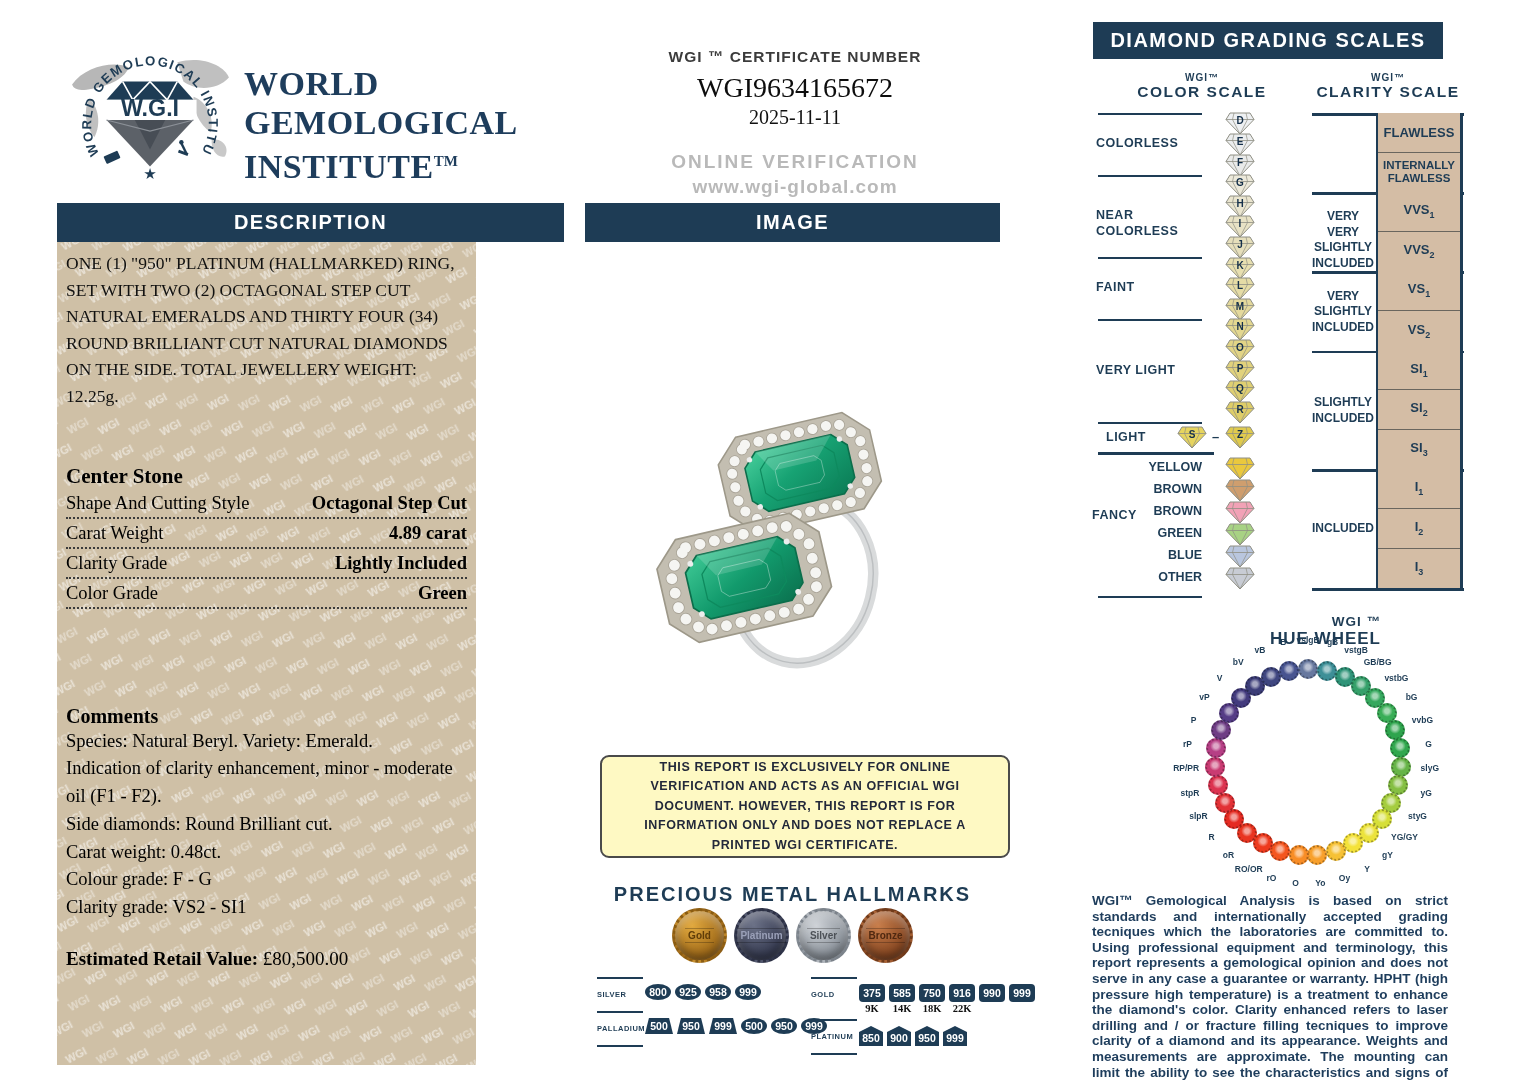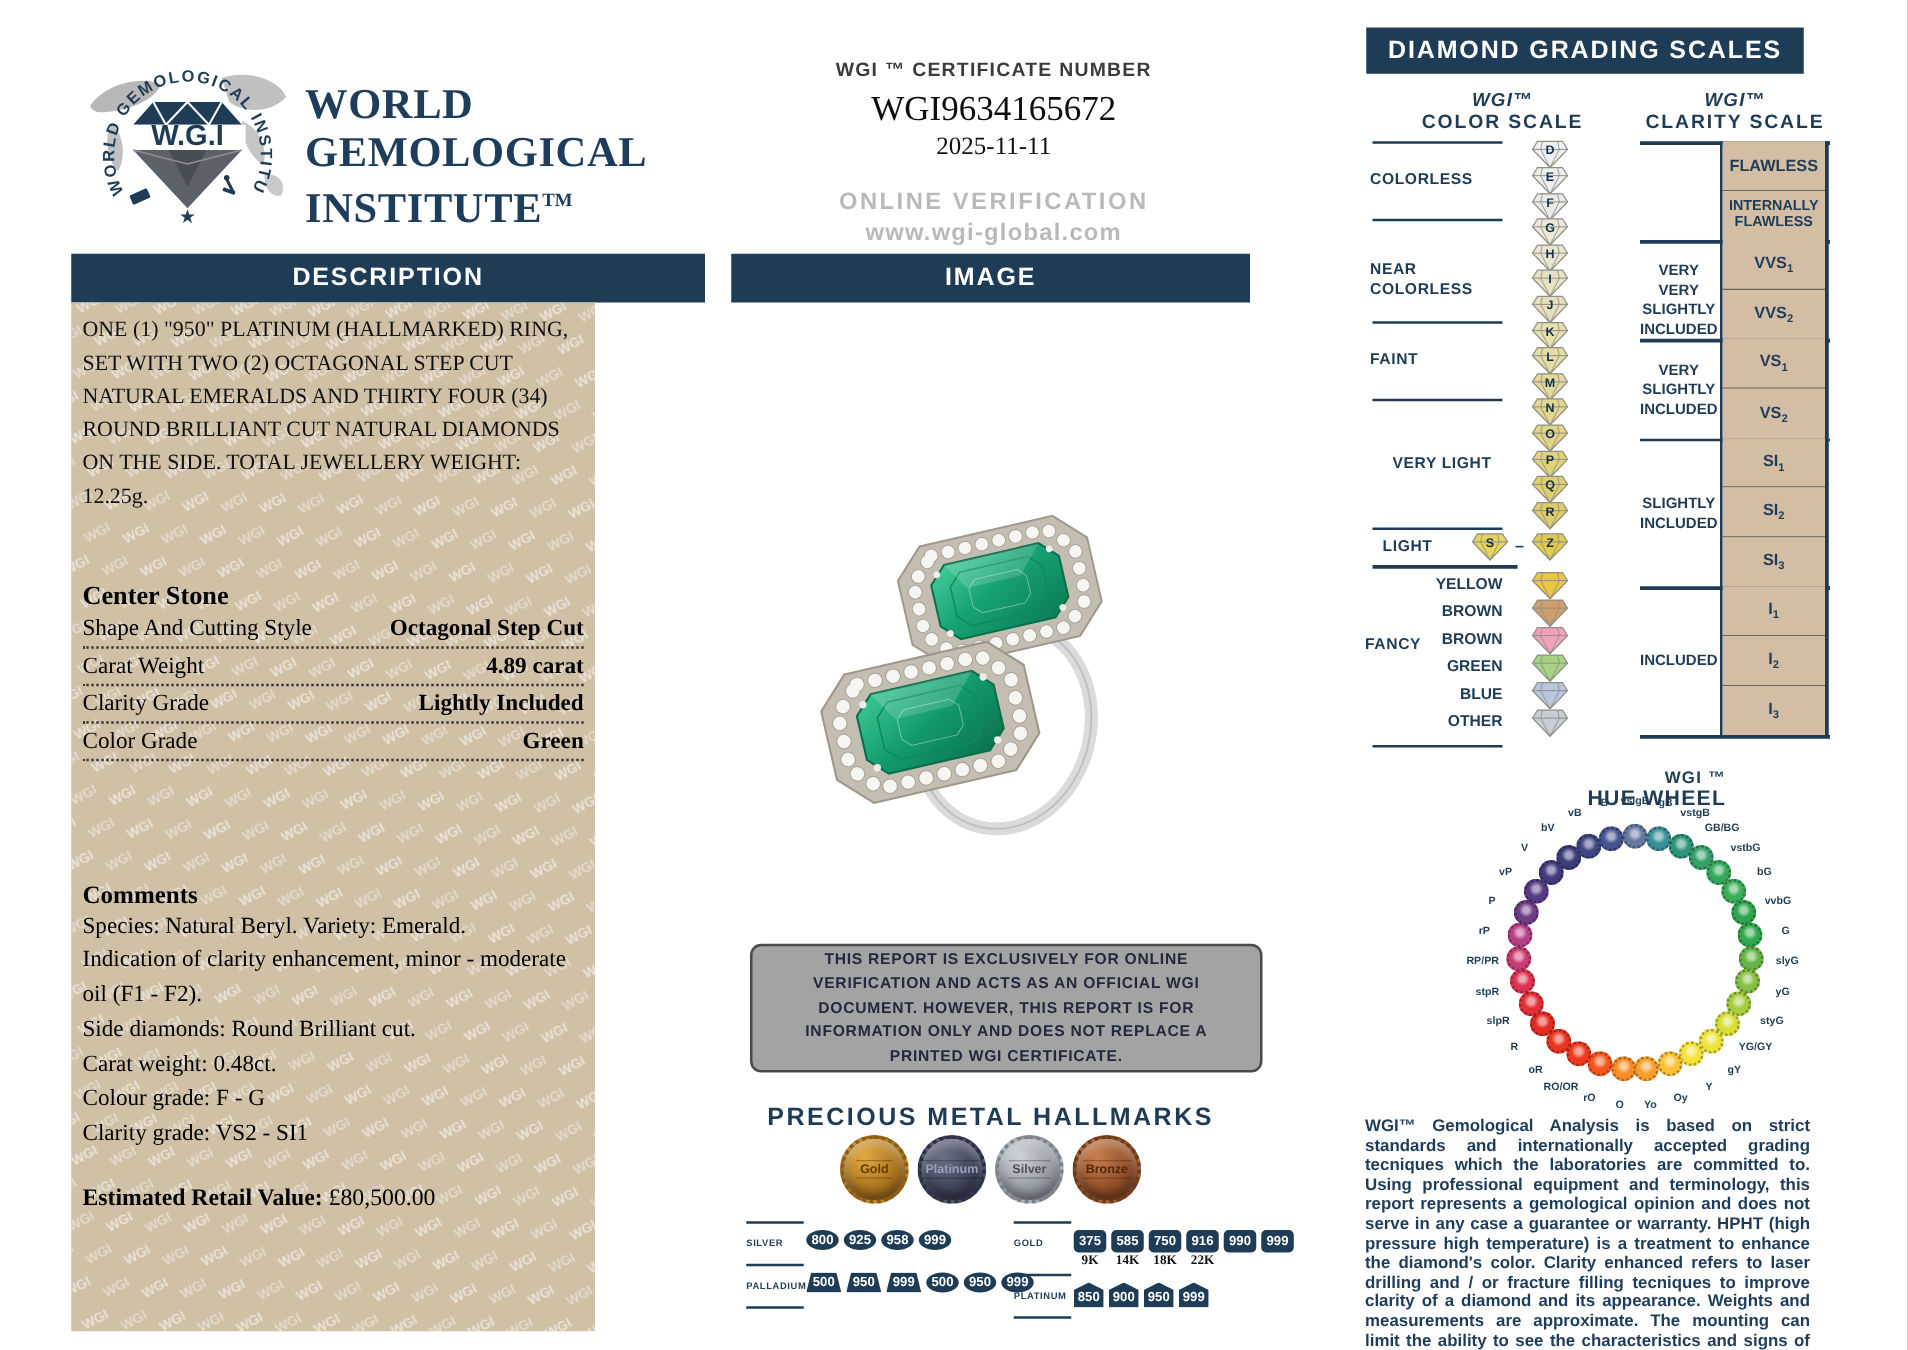--- a/index.html
+++ b/index.html
@@ -30,21 +30,21 @@
   
   .cert{left:585px;top:48px;width:420px;text-align:center;}
   .cert-label{font-weight:bold;font-size:15.5px;letter-spacing:1px;color:#3b3b3b;}
   .cert-number{font-family:"Liberation Serif",serif;font-size:28px;color:#0d0d0d;margin-top:6px;}
   .cert-date{font-family:"Liberation Serif",serif;font-size:20px;color:#111;margin-top:2px;}
   .cert-online{margin-top:22px;font-weight:bold;font-size:19px;letter-spacing:2px;color:#b9b9b9;}
   .cert-site{font-weight:bold;font-size:19px;letter-spacing:1px;color:#b9b9b9;margin-top:3px;}
   .image-header{left:585px;top:203px;width:415px;height:39px;}
   .ring-svg{position:absolute;left:635px;top:368px;width:315px;height:320px;}
   .disclaimer{left:600px;top:755px;width:410px;height:103px;border:2px solid #4a4a4a;border-radius:9px;
-              background:#a3a3a3;display:flex;align-items:center;justify-content:center;padding:2px 16px;box-sizing:border-box;}
+              background:#fef9c3;display:flex;align-items:center;justify-content:center;padding:2px 16px;box-sizing:border-box;}
   .disclaimer p{margin:0;text-align:center;font-weight:bold;font-size:12.5px;letter-spacing:.6px;
                 line-height:1.55;color:#23293a;}
   .hm-heading{left:585px;top:883px;width:415px;text-align:center;font-weight:bold;font-size:20px;
               letter-spacing:2px;color:#1e3c55;}
   .medals{left:585px;top:908px;width:415px;display:flex;justify-content:center;gap:7px;}
   .medal{width:55px;height:55px;border-radius:50%;display:flex;align-items:center;justify-content:center;
          font-weight:bold;font-size:10px;box-sizing:border-box;
          box-shadow:inset 0 5px 8px rgba(255,255,255,.35), inset 0 -5px 8px rgba(0,0,0,.35);}
   .medal span{border-top:1px solid rgba(0,0,0,.25);border-bottom:1px solid rgba(0,0,0,.25);padding:1px 3px;}
   .medal.gold{background:radial-gradient(circle at 35% 30%,#e2a93e,#a56f1c 62%,#7a4e10);border:3px dotted #8a5c12;color:#5f3c08;}
@@ -64,21 +64,21 @@
          display:flex;align-items:center;justify-content:center;box-sizing:border-box;}
   .stamp.oval{width:26px;height:16px;border-radius:50%;}
   .stamp.rect{width:26px;height:18px;border-radius:4px;}
   .stamp.trapezoid{width:28px;height:16px;clip-path:polygon(14% 0,86% 0,100% 100%,0 100%);}
   .stamp.house{width:24px;height:20px;clip-path:polygon(50% 0,100% 30%,100% 100%,0 100%,0 30%);padding-top:3px;}
   .karat{font-weight:bold;font-size:10.5px;color:#111;margin-top:1px;font-family:"Liberation Serif",serif;}
   
   .grading-header{left:1093px;top:22px;width:350px;height:37px;font-size:20px;}
   .scale-titles{left:1090px;top:72px;width:370px;height:34px;}
   .scale-title{position:absolute;text-align:center;width:160px;}
-  .scale-title .t1{font-weight:bold;font-size:15px;letter-spacing:1px;font-style:italic;}
+  .scale-title .t1{font-weight:bold;font-size:10px;letter-spacing:1px;}
   .scale-title .t2{font-weight:bold;font-size:15.5px;letter-spacing:1.5px;}
   #grading-area{left:1090px;top:107px;width:372px;height:492px;}
   .gline{position:absolute;background:#1e3c55;}
   .cg-label{position:absolute;font-weight:bold;font-size:12.5px;letter-spacing:.5px;color:#1e3c55;line-height:1.3;}
   .fancy-label{position:absolute;font-weight:bold;font-size:12.5px;color:#1e3c55;text-align:right;}
   .gem{position:absolute;}
   .range-dash{position:absolute;font-weight:bold;color:#1e3c55;font-size:13px;}
   .ccell{position:absolute;background:#d4bda5;box-sizing:border-box;display:flex;align-items:center;justify-content:center;
          font-weight:bold;font-size:13px;color:#1e3c55;text-align:center;line-height:1.2;padding:2px;}
   .ccell sub{font-size:9px;}
@@ -471,21 +471,21 @@
           <line x1="1" y1="8.5" x2="29" y2="8.5" stroke="#8f8f84" stroke-width="0.8"></line>
           <polyline points="9,2 7.5,8.5 15,23 22.5,8.5 21,2" fill="none" stroke="#8f8f84" stroke-width="0.7"></polyline>
           <text x="15" y="12.5" text-anchor="middle" font-family="Liberation Sans, sans-serif" font-size="10" font-weight="bold" fill="#15304a">Q</text>
         </svg></div>
       <div class="gem" style="left: 135px; top: 292.7px;"><svg width="30" height="24" viewBox="0 0 30 24">
           <polygon points="5,2 25,2 29,8.5 15,23 1,8.5" fill="#decd68" stroke="#8f8f84" stroke-width="1"></polygon>
           <line x1="1" y1="8.5" x2="29" y2="8.5" stroke="#8f8f84" stroke-width="0.8"></line>
           <polyline points="9,2 7.5,8.5 15,23 22.5,8.5 21,2" fill="none" stroke="#8f8f84" stroke-width="0.7"></polyline>
           <text x="15" y="12.5" text-anchor="middle" font-family="Liberation Sans, sans-serif" font-size="10" font-weight="bold" fill="#15304a">R</text>
         </svg></div>
-      <div class="cg-label" style="left: 6px; width: 100px; top: 254.5px; margin-left: 18px;">VERY LIGHT</div>
+      <div class="cg-label" style="left: 6px; width: 100px; top: 254.5px;">VERY LIGHT</div>
       <div class="gline" style="left: 8px; top: 315px; width: 104px; height: 2px;"></div>
       <div class="cg-label" style="left: 16px; top: 322px;">LIGHT</div>
       <div class="gem" style="left: 87px; top: 318px;"><svg width="30" height="24" viewBox="0 0 30 24">
           <polygon points="5,2 25,2 29,8.5 15,23 1,8.5" fill="#e6d45f" stroke="#8f8f84" stroke-width="1"></polygon>
           <line x1="1" y1="8.5" x2="29" y2="8.5" stroke="#8f8f84" stroke-width="0.8"></line>
           <polyline points="9,2 7.5,8.5 15,23 22.5,8.5 21,2" fill="none" stroke="#8f8f84" stroke-width="0.7"></polyline>
           <text x="15" y="12.5" text-anchor="middle" font-family="Liberation Sans, sans-serif" font-size="10" font-weight="bold" fill="#15304a">S</text>
         </svg></div>
       <div class="range-dash" style="left: 122px; top: 322px;">–</div>
       <div class="gem" style="left: 135px; top: 318px;"><svg width="30" height="24" viewBox="0 0 30 24">

